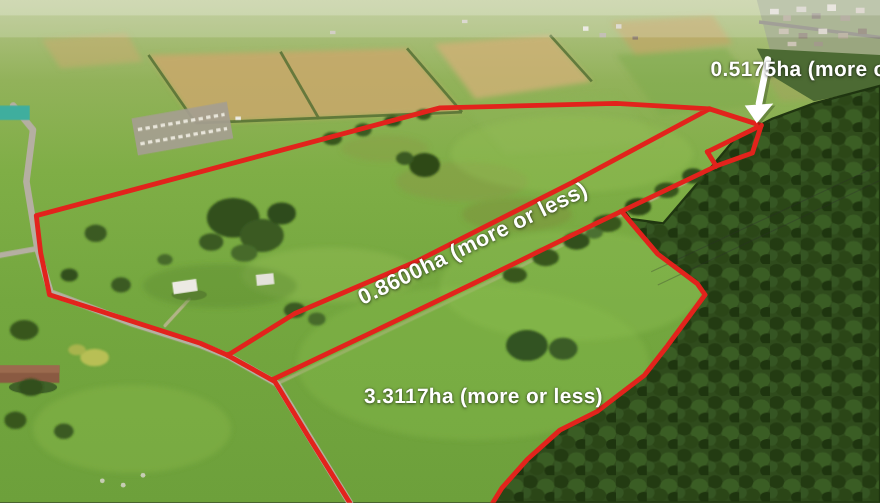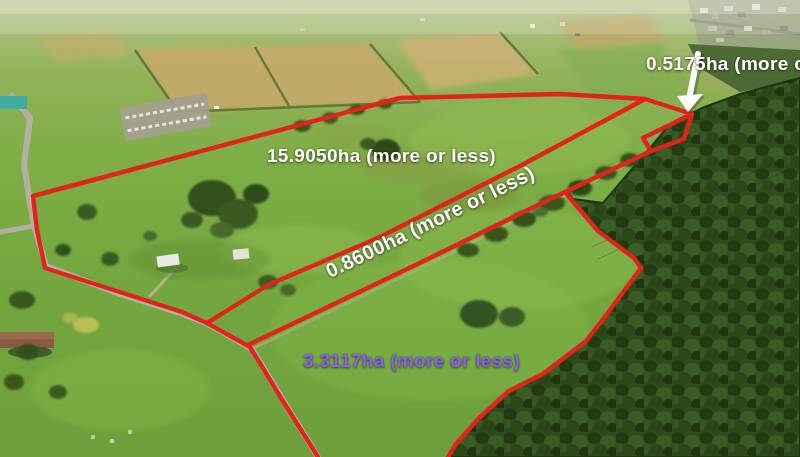--- a/index.html
+++ b/index.html
@@ -204,17 +204,16 @@
     <g>
       <g opacity=".3">
         <line x1="700" y1="56" x2="692" y2="96" stroke="#1c2a12" stroke-width="7" stroke-linecap="round"></line>
         <polygon points="679,98 705,96 690,114" fill="#1c2a12"></polygon>
       </g>
       <line class="arrow-stroke" x1="698" y1="54" x2="690" y2="94" stroke="#ffffff" stroke-width="6" stroke-linecap="round"></line>
       <polygon class="arrow-fill" points="677,96 703,94 688,112" fill="#ffffff"></polygon>
     </g>
   </svg>
 
-  <div class="p-label lbl-15" style="color: rgb(255, 255, 255);">15.9050ha (more or less)</div>
   <div class="p-label lbl-086" style="color: rgb(255, 255, 255);">0.8600ha (more or less)</div>
-  <div class="p-label lbl-33" style="color: #8b5cf6;">3.3117ha (more or less)</div>
+  <div class="p-label lbl-33" style="color: #ffffff; margin-left: 28px;">3.3117ha (more or less)</div>
   <div class="p-label lbl-05" style="color: rgb(255, 255, 255);">0.5175ha (more or less)</div>
 </div>
 
 </body></html>

